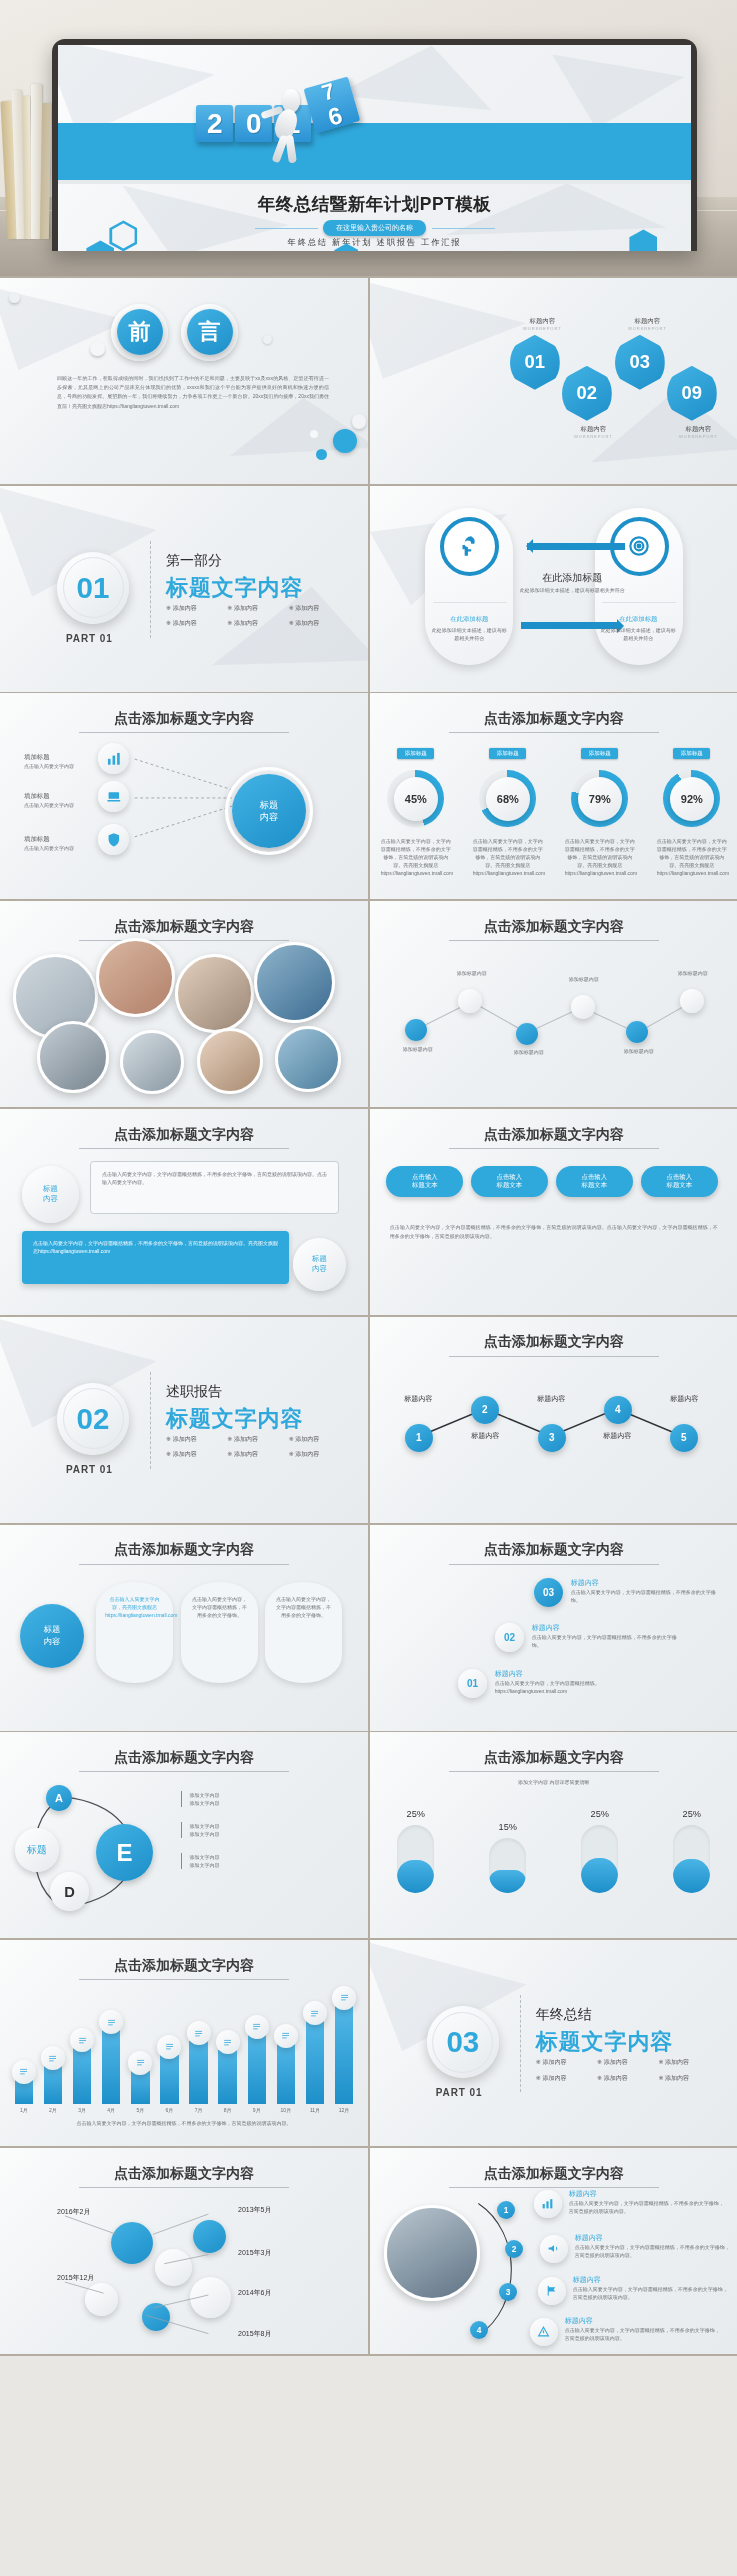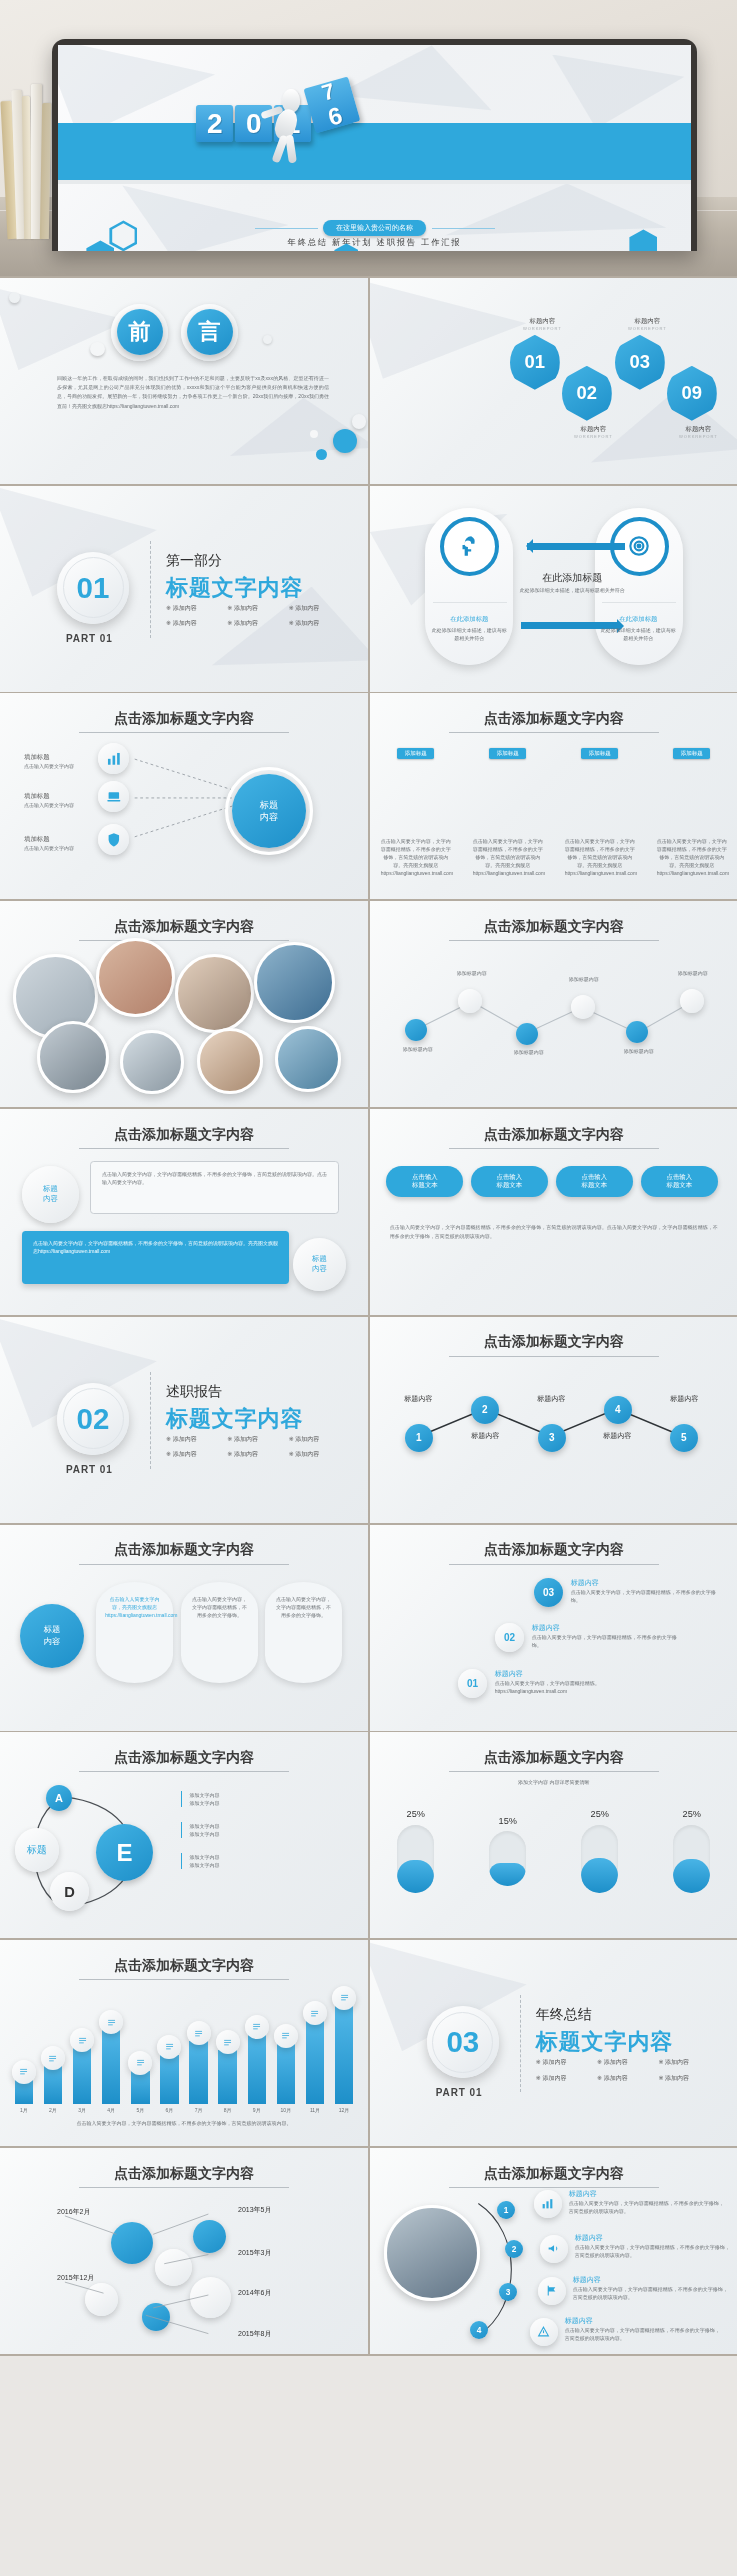--- a/index.html
+++ b/index.html
@@ -146,20 +146,21 @@
           </div>
 
           <div class="man">
             <div class="head"></div>
               <div class="body"></div>
             <div class="leg l1"></div>
               <div class="leg l2"></div>
               <div class="arm"></div>
           </div>
 
+          <div class="s1-title">年终总结暨新年计划PPT模板</div>
           <div class="s1-pill-row">
             <span class="ln"></span>
             <span class="s1-pill">在这里输入贵公司的名称</span>
             <span class="ln"></span>
           </div>
           <div class="s1-sub">年终总结  新年计划  述职报告  工作汇报</div>
 
           <div class="hexo outline" style="left:51px;top:175px;"></div>
           <div class="hexo" style="left:28px;top:195px;background:#2fa8dc;"></div>
           <div class="hexo" style="left:276px;top:198px;background:#2fa8dc;width:24px;height:26px;"></div>
@@ -319,20 +320,38 @@
     </div>
 
     <div class="slide">
       <div class="tl">点击添加标题文字内容</div>
       <div class="tlrule"></div>
       <div style="position:absolute;left:0;right:0;top:55px;display:flex;justify-content:space-around;">
         <span class="tag">添加标题</span>
         <span class="tag">添加标题</span>
         <span class="tag">添加标题</span>
         <span class="tag">添加标题</span>
+      </div>
+      <div style="position:absolute;left:0;right:0;top:77px;display:flex;justify-content:space-around;">
+        <div style="position:relative;width:57px;height:57px;">
+          <div style="position:absolute;inset:0;border-radius:50%;background:conic-gradient(#2fa8dc 0 45%,#e8ecef 45% 100%);"></div>
+          <div class="circ" style="position:absolute;inset:6.4px;font-size:11px;font-weight:bold;color:#333;">45%</div>
+        </div>
+        <div style="position:relative;width:57px;height:57px;">
+          <div style="position:absolute;inset:0;border-radius:50%;background:conic-gradient(#2fa8dc 0 68%,#e8ecef 68% 100%);"></div>
+          <div class="circ" style="position:absolute;inset:6.4px;font-size:11px;font-weight:bold;color:#333;">68%</div>
+        </div>
+        <div style="position:relative;width:57px;height:57px;">
+          <div style="position:absolute;inset:0;border-radius:50%;background:conic-gradient(#2fa8dc 0 79%,#e8ecef 79% 100%);"></div>
+          <div class="circ" style="position:absolute;inset:6.4px;font-size:11px;font-weight:bold;color:#333;">79%</div>
+        </div>
+        <div style="position:relative;width:57px;height:57px;">
+          <div style="position:absolute;inset:0;border-radius:50%;background:conic-gradient(#2fa8dc 0 92%,#e8ecef 92% 100%);"></div>
+          <div class="circ" style="position:absolute;inset:6.4px;font-size:11px;font-weight:bold;color:#333;">92%</div>
+        </div>
       </div>
       <div style="position:absolute;left:0;right:0;top:144px;display:flex;justify-content:space-around;">
         <div class="txt" style="width:70px;text-align:center;">点击输入简要文字内容，文字内容需概括精炼，不用多余的文字修饰，言简意赅的说明该项内容。亮亮图文旗舰店https://liangliangtuwen.tmall.com</div>
         <div class="txt" style="width:70px;text-align:center;">点击输入简要文字内容，文字内容需概括精炼，不用多余的文字修饰，言简意赅的说明该项内容。亮亮图文旗舰店https://liangliangtuwen.tmall.com</div>
         <div class="txt" style="width:70px;text-align:center;">点击输入简要文字内容，文字内容需概括精炼，不用多余的文字修饰，言简意赅的说明该项内容。亮亮图文旗舰店https://liangliangtuwen.tmall.com</div>
         <div class="txt" style="width:70px;text-align:center;">点击输入简要文字内容，文字内容需概括精炼，不用多余的文字修饰，言简意赅的说明该项内容。亮亮图文旗舰店https://liangliangtuwen.tmall.com</div>
       </div>
     </div>
 
     <div class="slide">
@@ -496,21 +515,21 @@
           <div class="txt">添加文字内容</div>
         </div>
       </div>
     </div>
 
     <div class="slide">
       <div class="tl">点击添加标题文字内容</div>
       <div class="tlrule"></div>
       <div class="txt" style="position:absolute;left:0;right:0;top:46px;text-align:center;">添加文字内容
 内容详尽简要清晰</div>
-      <div style="position:absolute;left:0;right:0;top:77px;display:flex;justify-content:space-around;align-items:center;">
+      <div style="position:absolute;left:0;right:0;top:77px;display:flex;justify-content:space-around;align-items:flex-end;">
         <div style="text-align:center;">
           <div style="font-size:9.2px;color:#333;margin-bottom:5.5px;">25%</div>
           <div style="width:37px;height:68px;border-radius:18.4px;background:#e4e9ec;position:relative;overflow:hidden;box-shadow:inset 0 1.8px 3.7px rgba(0,0,0,.08);">
             <div style="position:absolute;left:0;right:0;bottom:0;height:48%;background:linear-gradient(180deg,#49b4e6,#1d8fc9);border-radius:18.4px;"></div>
           </div>
         </div>
         <div style="text-align:center;">
           <div style="font-size:9.2px;color:#333;margin-bottom:5.5px;">15%</div>
           <div style="width:37px;height:55px;border-radius:18.4px;background:#e4e9ec;position:relative;overflow:hidden;box-shadow:inset 0 1.8px 3.7px rgba(0,0,0,.08);">
             <div style="position:absolute;left:0;right:0;bottom:0;height:42%;background:linear-gradient(180deg,#49b4e6,#1d8fc9);border-radius:18.4px;"></div>

